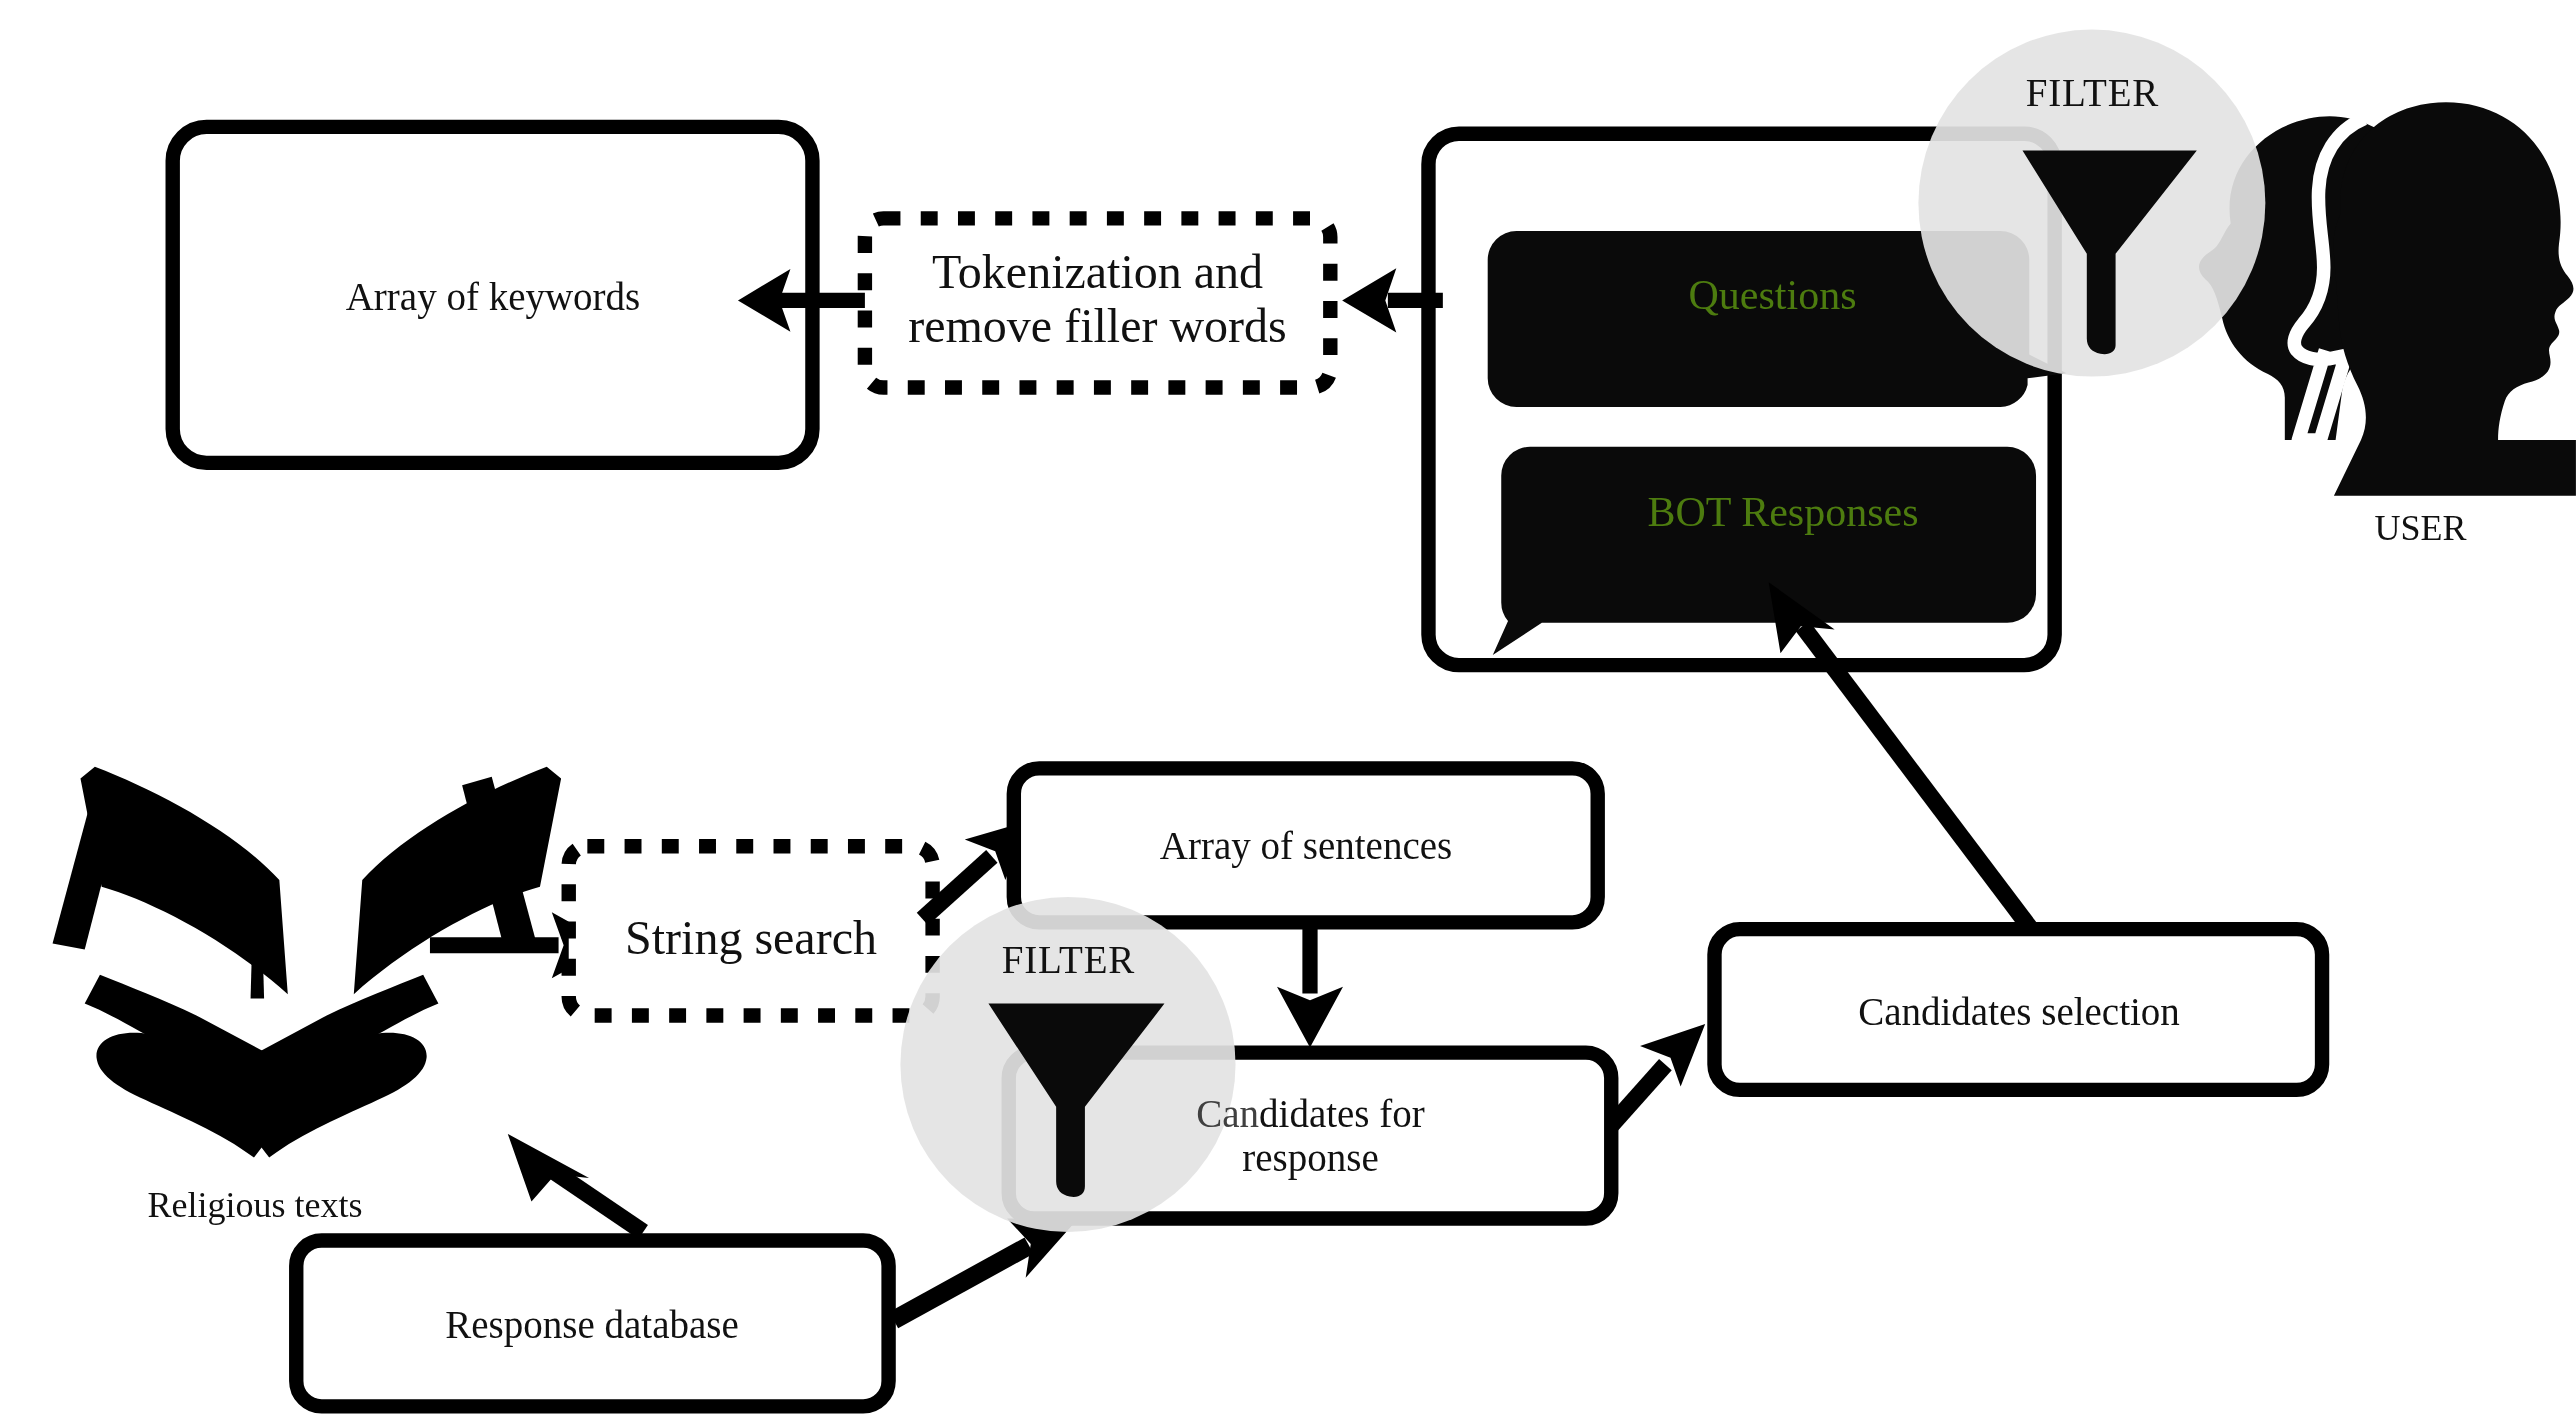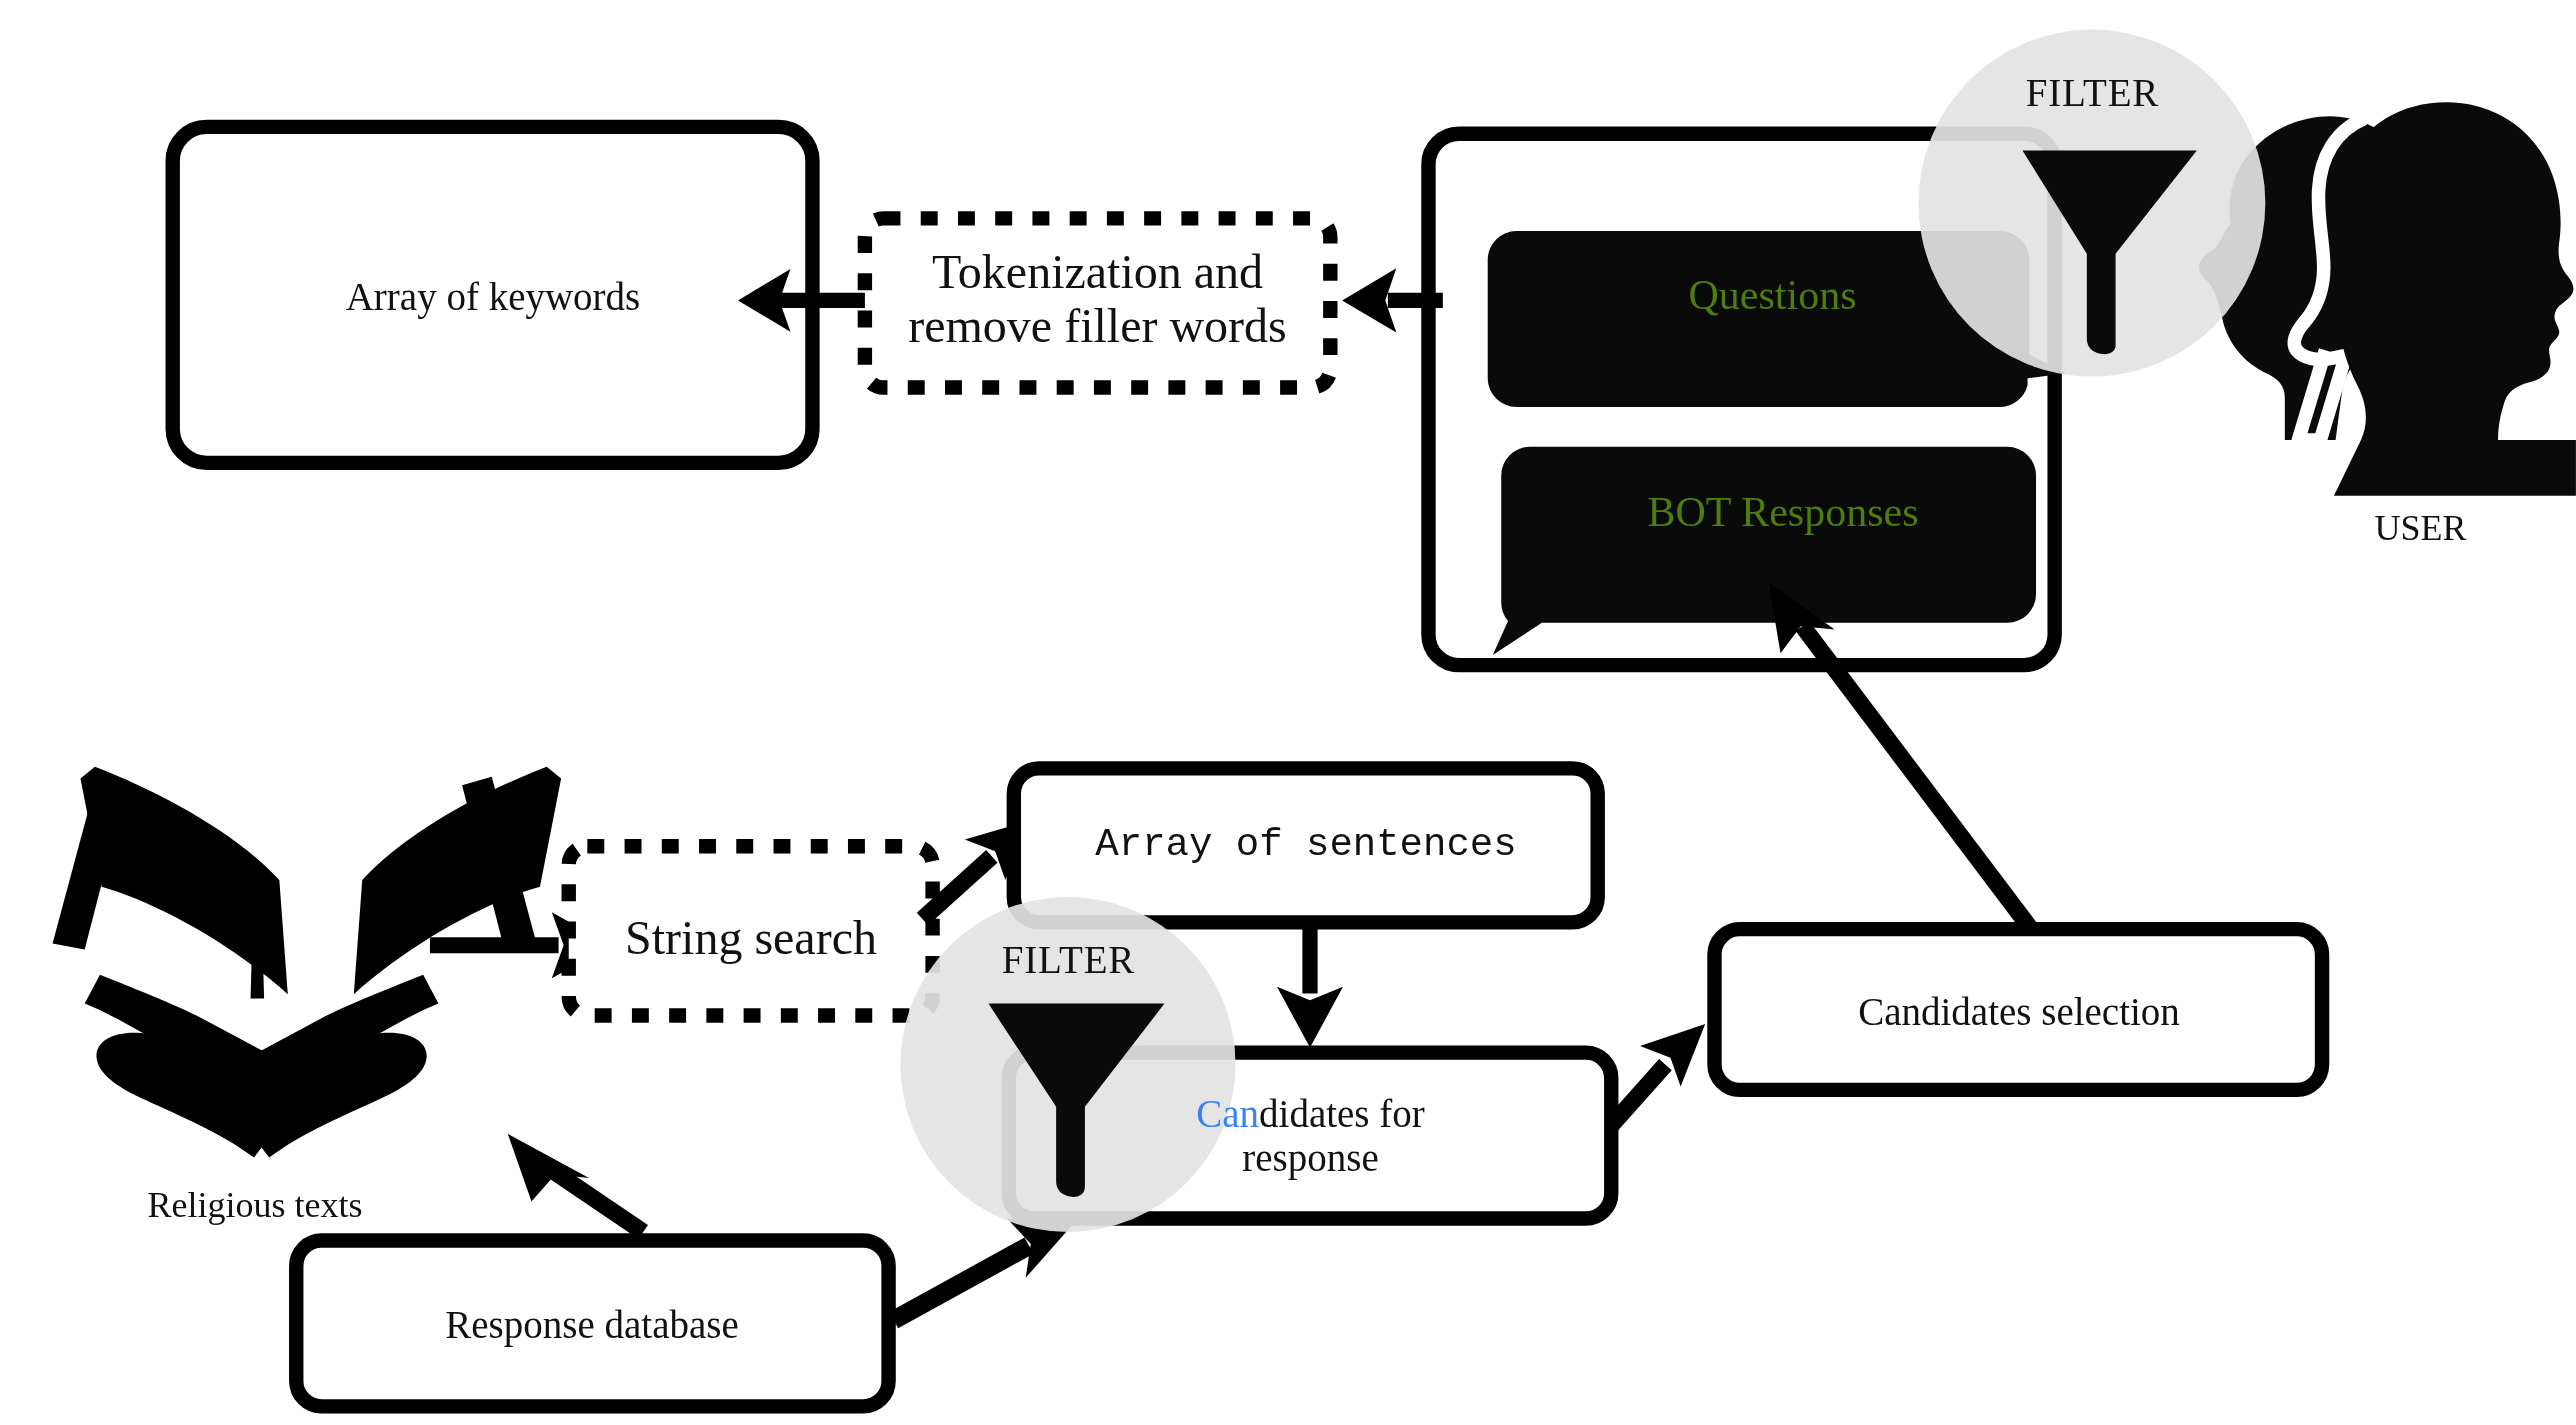--- a/index.html
+++ b/index.html
@@ -19,21 +19,21 @@
     line-height:1.12;
     white-space:pre-line;
     pointer-events:none;
   }
   .box-label{font-size:39px;}
   .proc-label{font-size:48px;}
   .bubble-label{font-size:42px;color:#4d7c0f;}
   .filter-label{font-size:39px;letter-spacing:0.8px;}
   .icon-caption{font-size:36px;}
   .cand-label{font-size:39px;}
-  .cand-label .g1{color:#3b82f6;}
+  .cand-label .g1{color:#404040;}
 </style>
 </head>
 <body>
 
 <div id="stage">
 
   <svg class="layer" viewBox="0 0 3044 1684">
     <defs>
 
       <marker id="ah" markerWidth="7" markerHeight="7" refX="4.6" refY="3.5" orient="auto">
@@ -208,21 +208,21 @@
   <div class="lbl bubble-label" style="left:1530px;top:489px;width:506px;">BOT Responses</div>
 
   <div class="lbl filter-label" style="left:1957px;top:71px;width:271px;">FILTER</div>
 
   <div class="lbl icon-caption" style="left:2319px;top:508px;width:203px;">USER</div>
 
   <div class="lbl icon-caption" style="left:56px;top:1185px;width:398px;">Religious texts</div>
 
   <div class="lbl proc-label" style="left:569px;top:911px;width:364px;">String search</div>
 
-  <div class="lbl box-label" style="left:1014px;top:824px;width:584px;font-family:Liberation Mono, monospace;">Array of sentences</div>
+  <div class="lbl box-label" style="left:1014px;top:824px;width:584px;">Array of sentences</div>
 
   <div class="lbl filter-label" style="left:933px;top:938px;width:271px;">FILTER</div>
 
   <div class="lbl cand-label" style="left:1009px;top:1092px;width:603px;"><span class="g1">Can</span><span>didates for
 response</span></div>
 
   <div class="lbl box-label" style="left:1715px;top:990px;width:608px;">Candidates selection</div>
 
   <div class="lbl box-label" style="left:296px;top:1303px;width:592px;">Response database</div>
 

